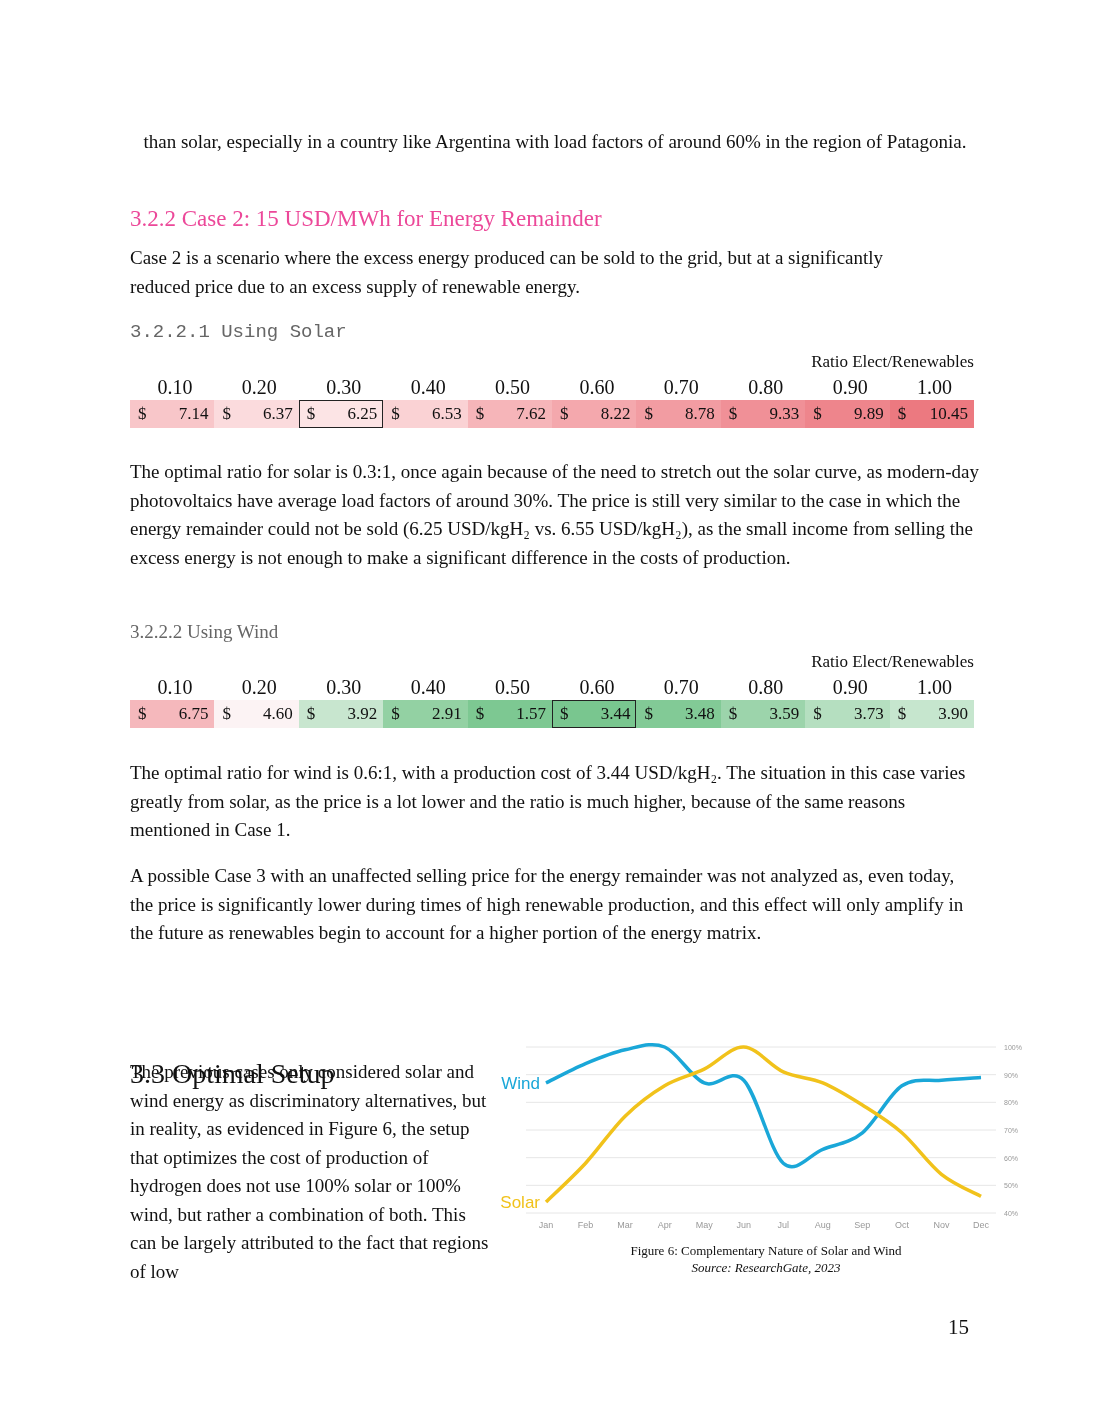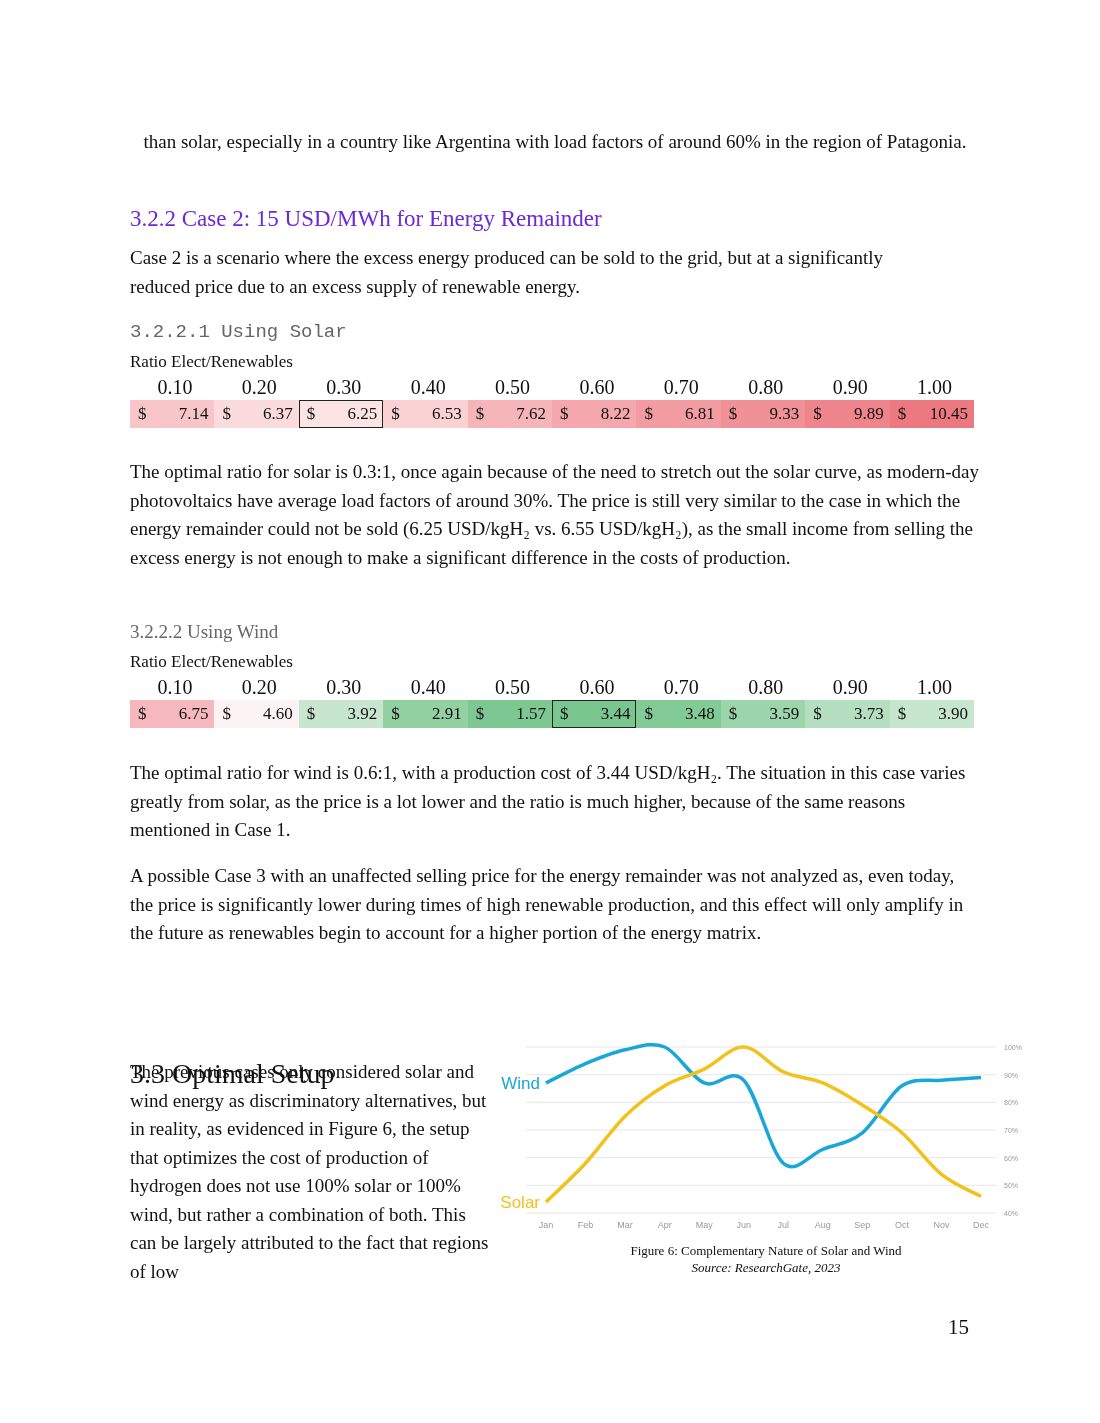--- a/index.html
+++ b/index.html
@@ -1,22 +1,22 @@
 <!DOCTYPE html>
 <html><head>
 <meta charset="utf-8">
 <style>
   html,body{margin:0;padding:0;background:#fff;}
   body{width:1100px;height:1423px;position:relative;font-family:"Liberation Serif",serif;color:#111;}
   .p{position:absolute;left:130px;width:850px;font-size:19px;line-height:28.5px;margin:0;}
-  .h3{position:absolute;left:130px;font-size:23px;color:#6d28d9;}
+  .h3{position:absolute;left:130px;font-size:23px;color:#ec4899;}
   .h4{position:absolute;left:130px;font-size:19px;color:#666;}
   .h2{position:absolute;left:130px;font-size:28px;color:#111;}
   .tbl{position:absolute;left:130px;width:844px;}
-  .tbl .title{text-align:left;font-size:17px;height:24px;line-height:24px;}
+  .tbl .title{text-align:right;font-size:17px;height:24px;line-height:24px;}
   .tbl .hdr{display:flex;height:26px;line-height:26px;font-size:20px;}
   .tbl .hdr div{flex:1;text-align:right;padding-right:22px;box-sizing:border-box;}
   .tbl .row{display:flex;height:28px;line-height:28px;font-size:17px;}
   .tbl .cell{flex:1;display:flex;justify-content:space-between;padding:0 6px 0 8px;box-sizing:border-box;}
   .tbl .cell.opt{outline:1.5px solid #222;outline-offset:-1.5px;}
   .chart{position:absolute;left:496px;top:1030px;width:560px;height:200px;}
   .cap{position:absolute;left:496px;width:540px;text-align:center;font-size:13px;}
   .pn{position:absolute;left:948px;top:1315px;font-size:21px;}
 </style>
 </head>
@@ -61,21 +61,21 @@
       <div class="cell" style="background: rgb(246, 181, 185);">
         <span>$</span>
         <span>7.62</span>
       </div>
       <div class="cell" style="background: rgb(244, 168, 173);">
         <span>$</span>
         <span>8.22</span>
       </div>
       <div class="cell" style="background: rgb(242, 156, 162);">
         <span>$</span>
-        <span>6.81</span>
+        <span>8.78</span>
       </div>
       <div class="cell" style="background: rgb(240, 144, 151);">
         <span>$</span>
         <span>9.33</span>
       </div>
       <div class="cell" style="background: rgb(238, 133, 140);">
         <span>$</span>
         <span>9.89</span>
       </div>
       <div class="cell" style="background: rgb(236, 121, 128);">

